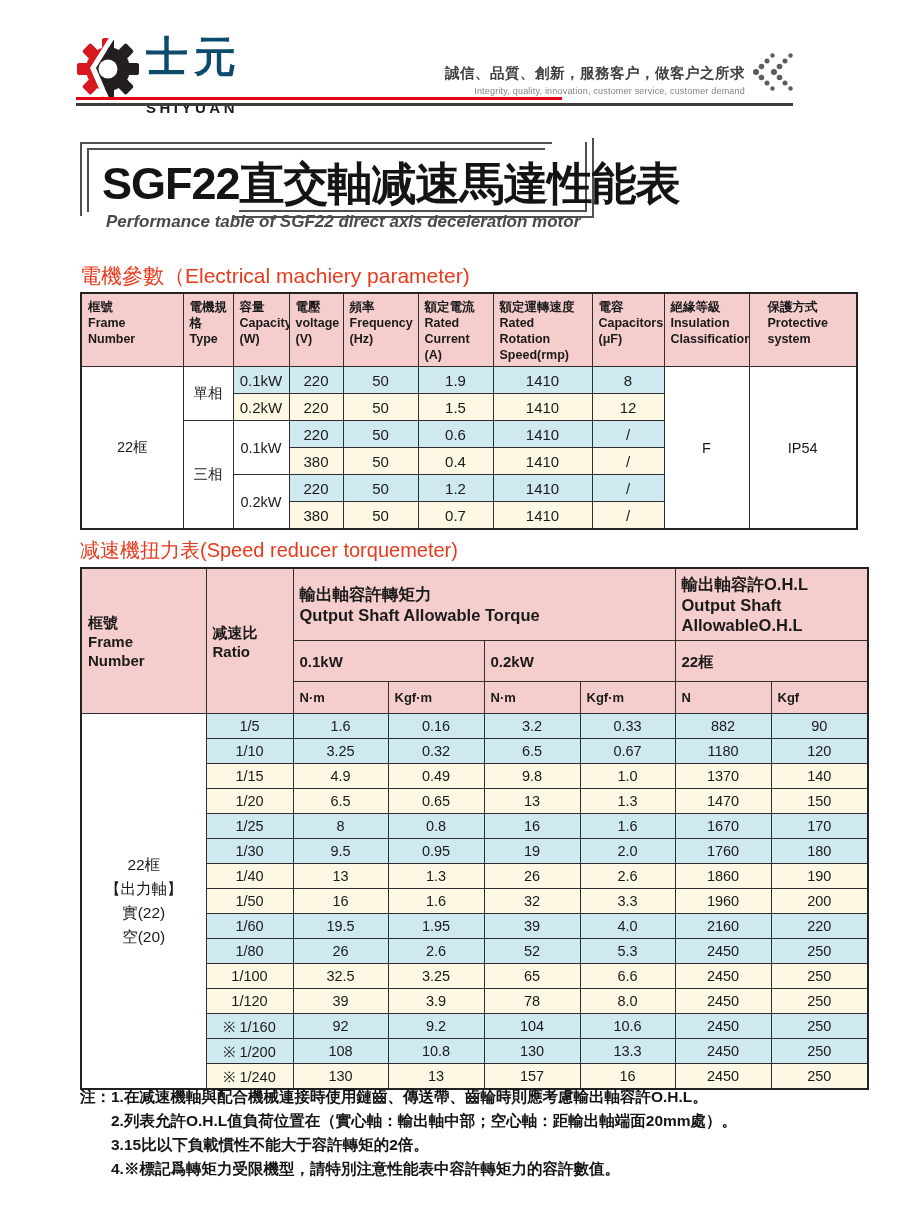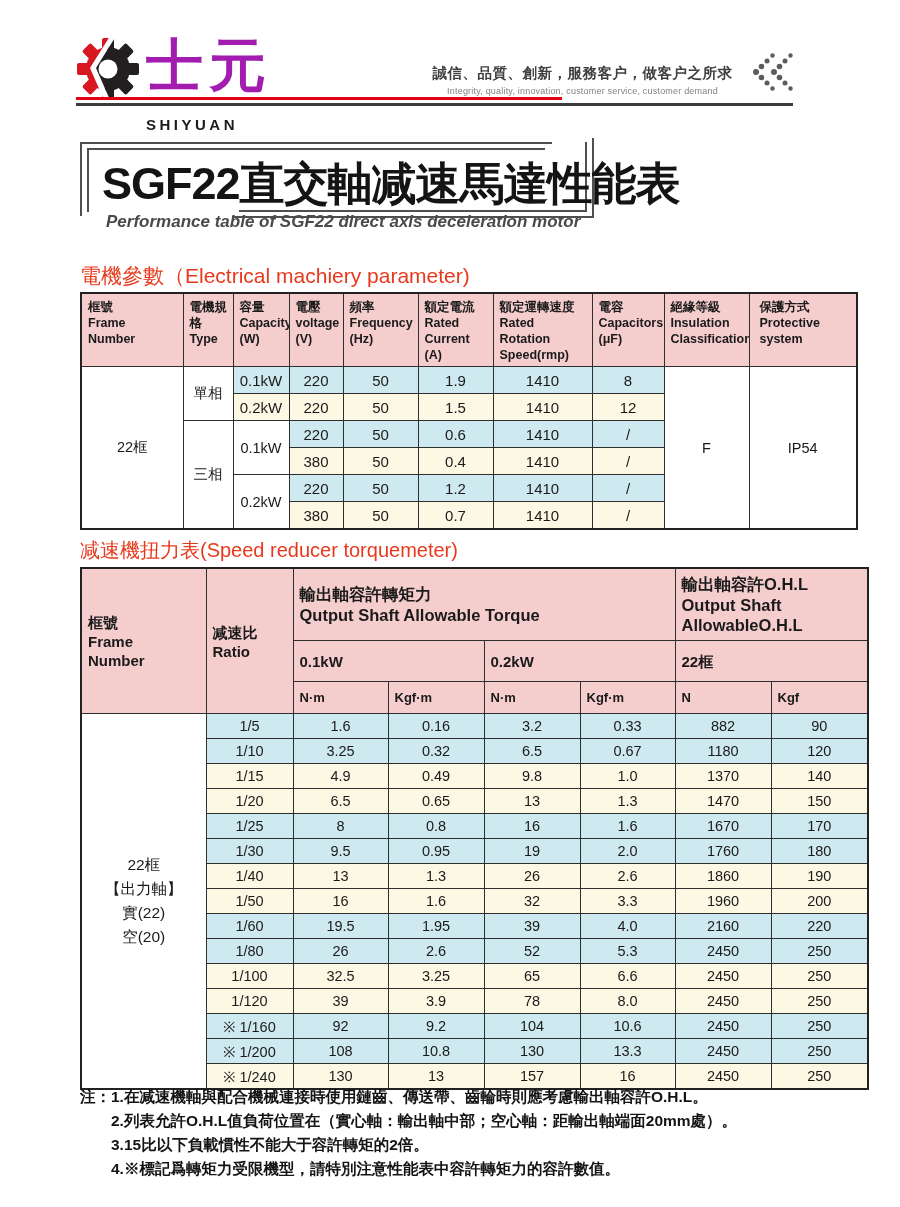--- a/index.html
+++ b/index.html
@@ -2,23 +2,23 @@
 <html><head>
 <meta charset="utf-8">
 <style>
   html,body{margin:0;padding:0;background:#fff;}
   .page{position:relative;width:900px;height:1207px;background:#fff;overflow:hidden;
         font-family:"Liberation Sans",sans-serif;color:#1a1a1a;}
 
   
   .logo-svg{position:absolute;left:76px;top:36px;}
   .brand{position:absolute;left:146px;top:34px;}
-  .brand-cn{font-size:57px;font-weight:900;letter-spacing:6px;color:#a21caf;line-height:1.1;}
+  .brand-cn{font-size:42px;font-weight:900;letter-spacing:6px;color:#0c4a6e;line-height:1.1;}
   .brand-en{font-size:15px;font-weight:800;letter-spacing:3.5px;color:#1c1c1c;margin-top:19px;}
-  .slogan{position:absolute;left:420px;top:64px;width:325px;text-align:center;}
+  .slogan{position:absolute;left:420px;top:64px;width:325px;text-align:right;}
   .slogan-cn{font-size:14.5px;font-weight:700;color:#3f3f3f;letter-spacing:0.5px;}
   .slogan-en{font-size:9px;color:#828282;margin-top:3px;letter-spacing:0.2px;}
   .chevrons{position:absolute;left:750px;top:48px;}
   .line-red{position:absolute;left:76px;top:97px;width:486px;height:3px;background:#e60012;}
   .line-dark{position:absolute;left:76px;top:103px;width:717px;height:3px;background:#3d3d3d;}
 
   
   .title-block{position:absolute;left:80px;top:142px;width:514px;height:76px;}
   .bk{position:absolute;}
   .bk-tl-outer{left:0;top:0;width:470px;height:72px;border-top:2px solid #4f4f4f;border-left:2px solid #4f4f4f;}
@@ -172,21 +172,21 @@
 (A)</th>
         <th>額定運轉速度
  Rated Rotation
 Speed(rmp)</th>
         <th>電容
  Capacitors
 (μF)</th>
         <th>絕緣等級
 Insulation
 Classification</th>
-        <th style="padding-left:10px">保護方式
+        <th style="padding-left:18px">保護方式
 Protective
 system</th>
       </tr>
     </thead>
     <tbody>
       <tr class="row-blue">
         <td rowspan="6" class="white">22框</td>
         <td rowspan="2" class="white">單相</td>
         <td>0.1kW</td>
         <td>220</td>

